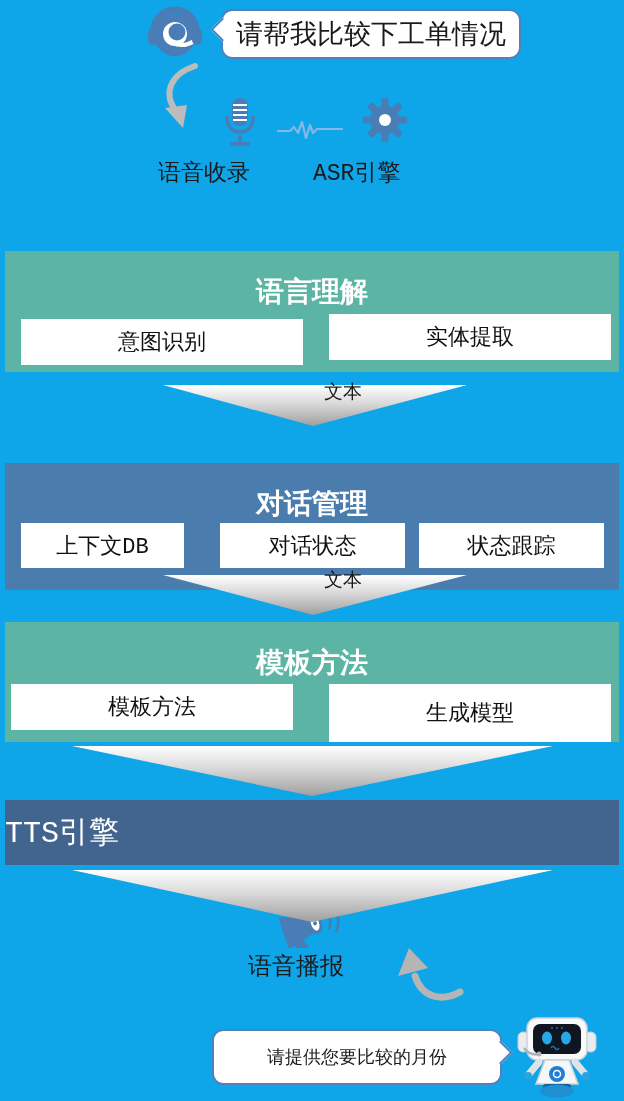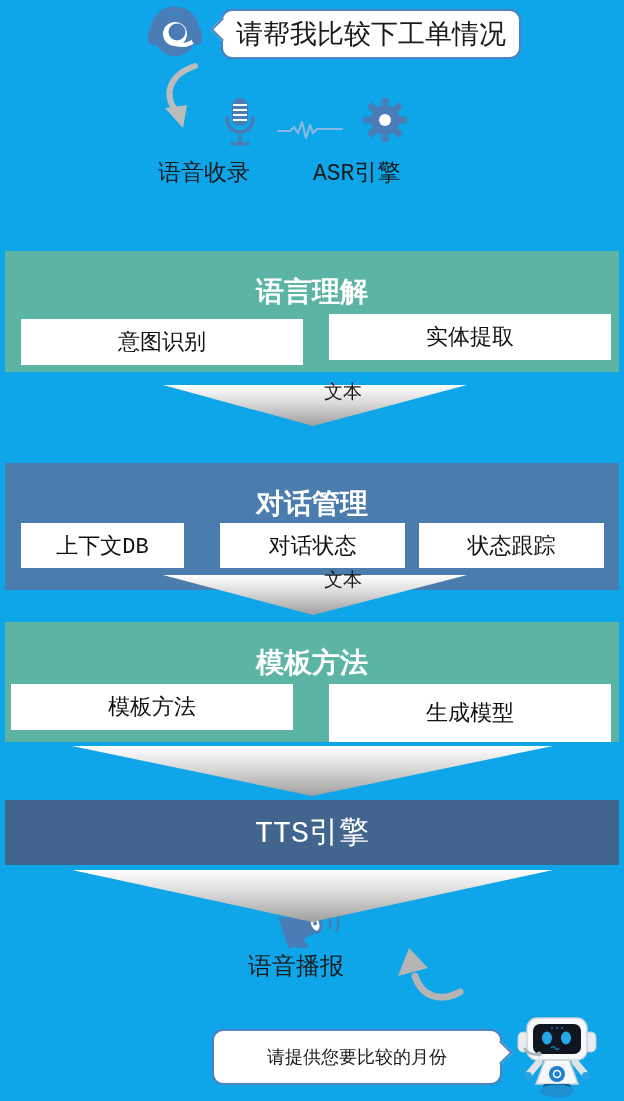--- a/index.html
+++ b/index.html
@@ -18,21 +18,21 @@
   .bubble-bot{left:212px;top:1029px;width:286px;height:52px;font-size:18px;}
   
   .block{position:absolute;left:5px;width:614px;}
   .b1{top:251px;height:121px;background:#5BB4A4;}
   .b2{top:435px;height:127px;background:#4B7CAE;margin-top:28px;}
   .b3{top:622px;height:120px;background:#5BB4A4;}
   .block-title{padding-top:22px;text-align:center;color:#fff;font-weight:bold;font-size:28px;}
   .white-box{position:absolute;background:#fff;display:flex;align-items:center;justify-content:center;
              font-size:22px;color:#111;}
   .tts-bar{position:absolute;left:5px;top:800px;width:614px;height:65px;background:#41658E;
-           display:flex;align-items:center;justify-content:center;color:#fff;font-size:30px;}
+           display:flex;align-items:center;color:#fff;font-size:30px;}
   
   .icon-label{position:absolute;font-size:23px;color:#1a1a1a;}
   .flow-label{position:absolute;width:100px;text-align:right;font-size:19px;color:#1a1a1a;z-index:2;}
   .chev{position:absolute;z-index:1;}
 </style>
 </head>
 <body>
 
 <div class="canvas">
 

